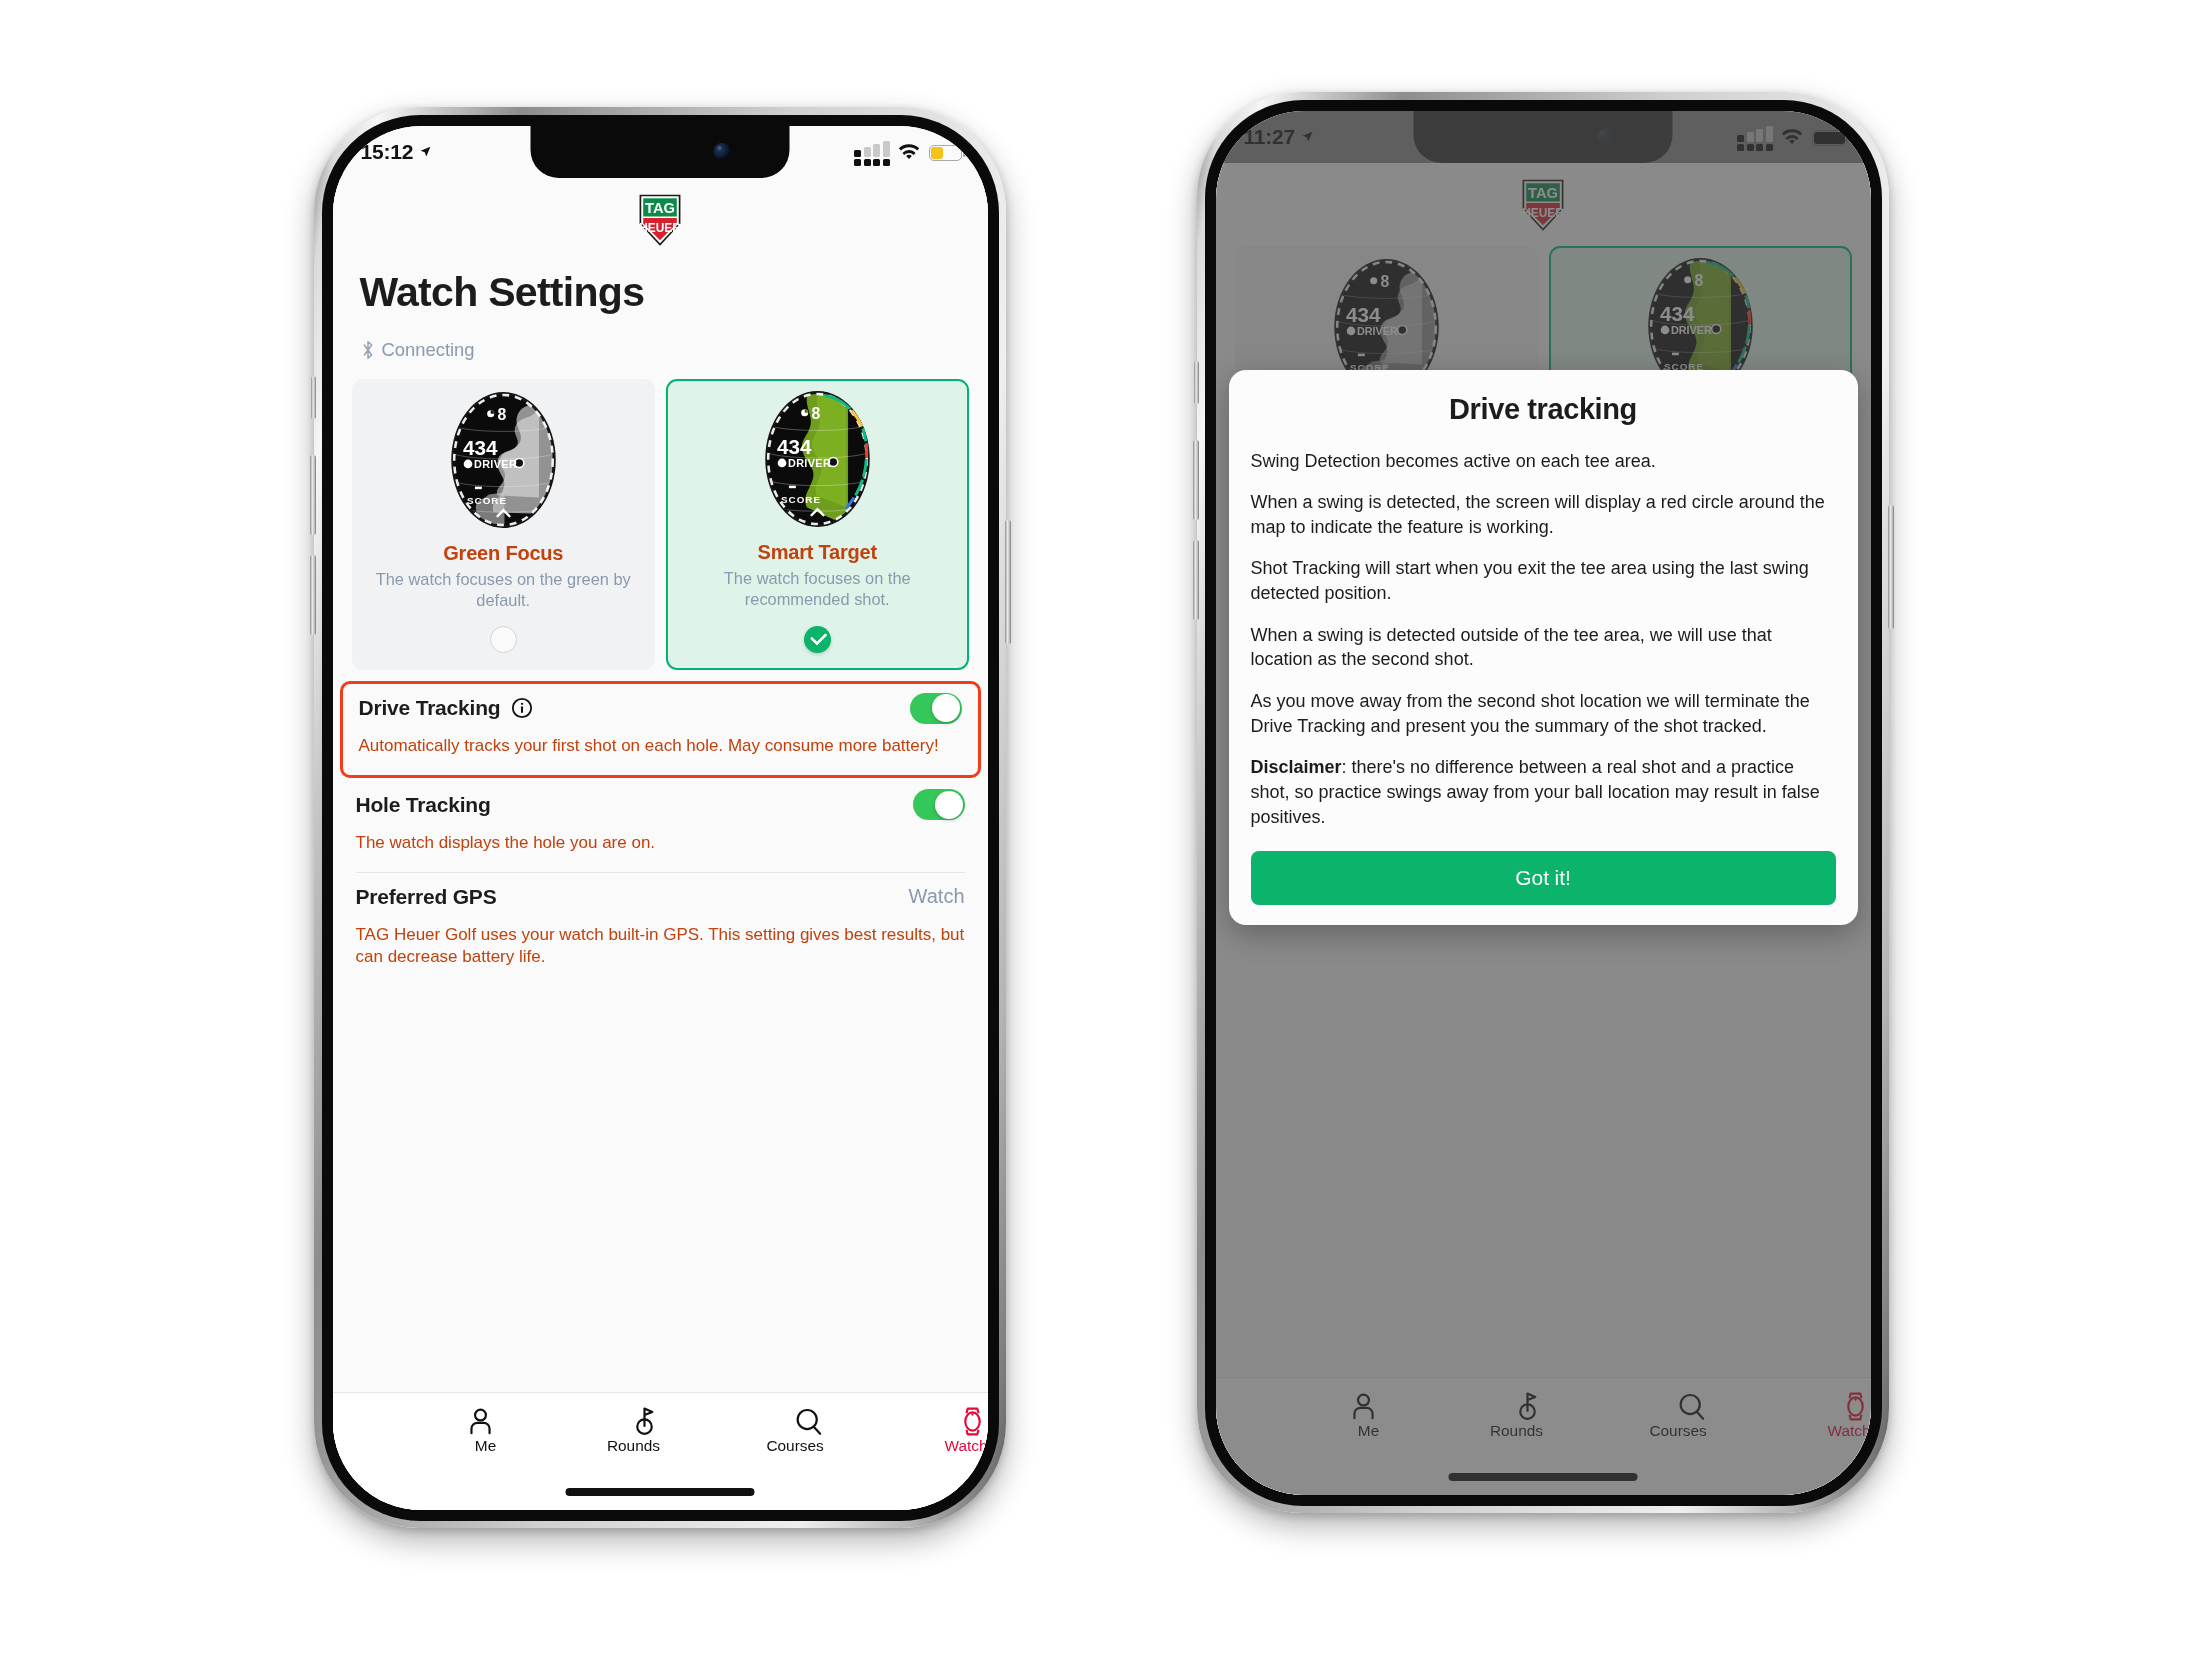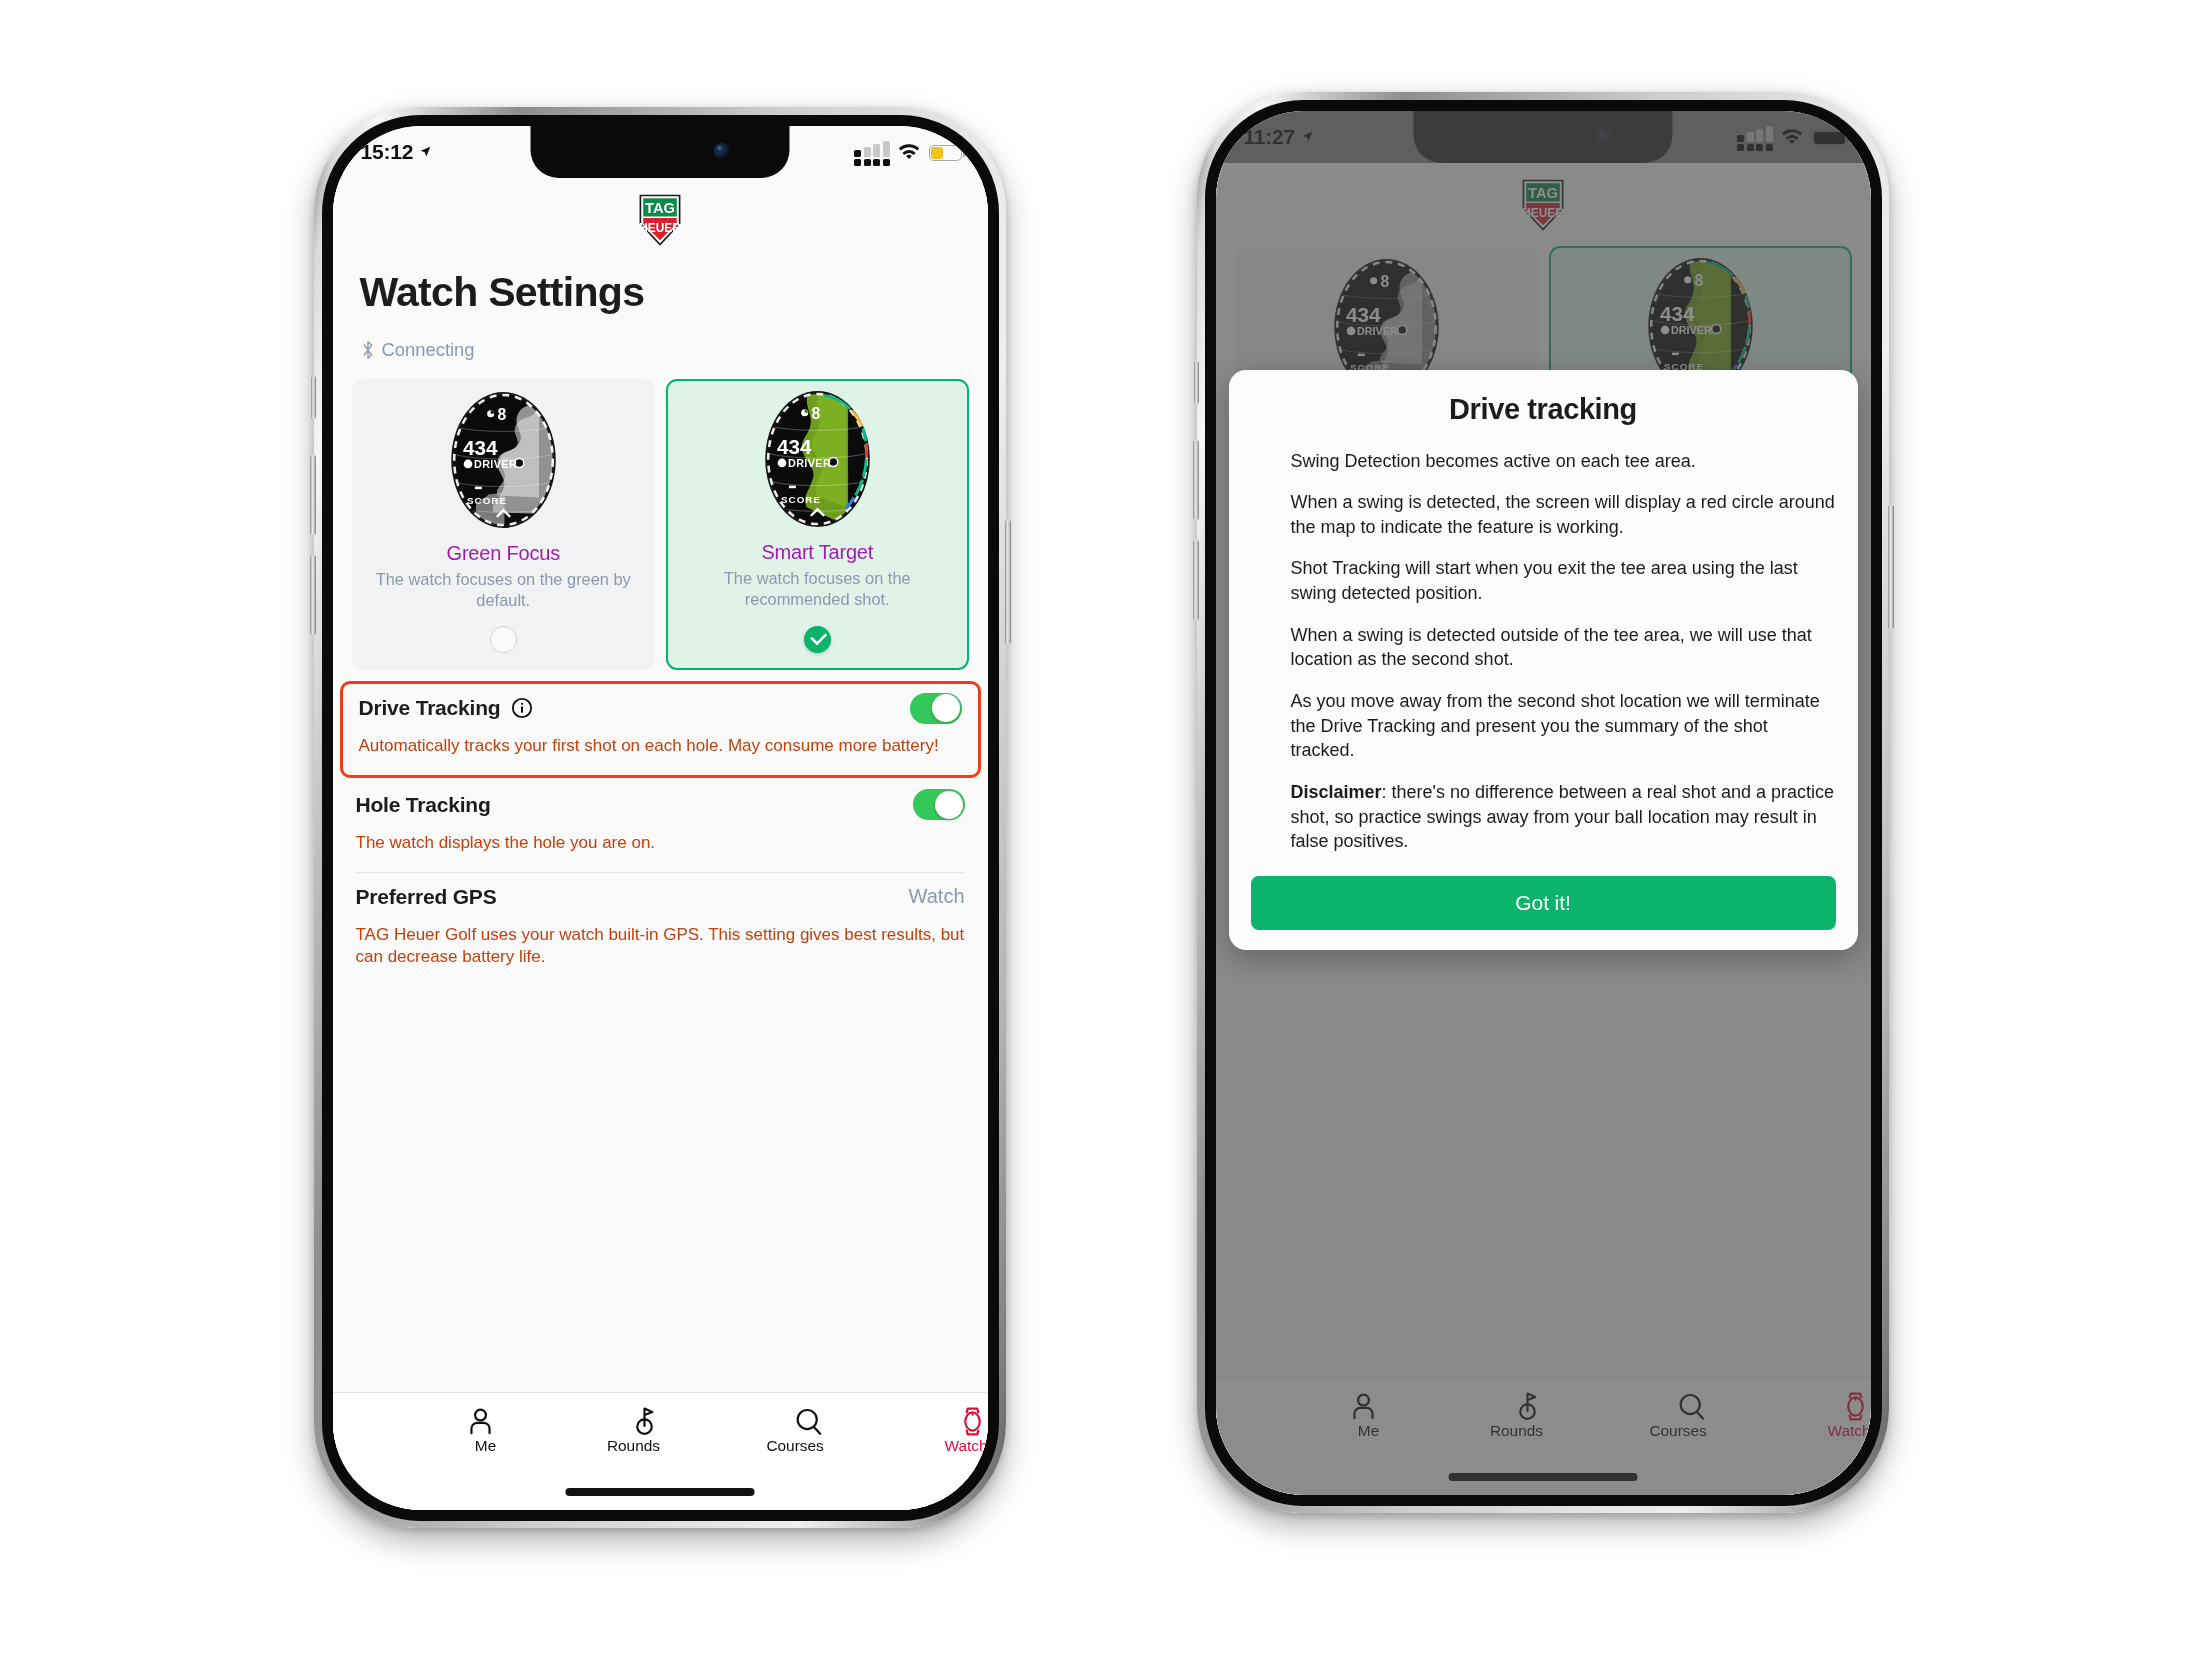--- a/index.html
+++ b/index.html
@@ -84,21 +84,21 @@
   .conn-bt { width:14px; height:20px; display:block; }
   .conn-text { font-size:18.4px; color:#8a99ad; font-weight:400; }
 
   
   .mode-cards { display:flex; gap:11px; margin:18px 19px 0 19px; }
   .mode-card { flex:1; border-radius:11px; padding:13px 7px 17px; background:#f1f2f3; text-align:center; }
   .mode-card.selected { background:#dff3e9; border:2.5px solid #00b573; padding:10.5px 4.5px 14.4px; }
 
   .watchface { width:109px; height:136px; margin:0 auto; display:block; }
 
-  .mode-name { font-size:20px; font-weight:400; color:#a21caf; margin-top:14px; letter-spacing:-0.2px; }
+  .mode-name { font-size:20px; font-weight:700; color:#c2410c; margin-top:14px; letter-spacing:-0.2px; }
   .mode-desc { font-size:16.4px; line-height:1.3; color:#8a99ad; margin-top:4px; padding:0 4px; }
 
   .radio { width:27px; height:27px; border-radius:50%; border:1.5px solid #cfd4da; background:#fafafa; margin:15px auto 0; }
   .radio.checked { border:none; background:#0cb36a; position:relative; box-shadow:0 1.5px 3.5px rgba(0,0,0,.18); }
   .radio.checked:after {
     content:""; position:absolute; left:7.5px; top:6.5px; width:12px; height:6.5px;
     border-left:3px solid #fff; border-bottom:3px solid #fff; transform:rotate(-45deg); border-radius:1px;
   }
 
   
@@ -128,21 +128,21 @@
 
   
   .dim { position:absolute; inset:0; background:rgba(70,70,70,.62); z-index:50; }
   .modal {
     position:absolute; z-index:60; left:13px; right:13px; top:259px;
     background:#fbfcfb; border-radius:17px; padding:23px 22px 20px;
     box-shadow:0 9px 30px rgba(0,0,0,.28);
   }
   .modal-title { text-align:center; font-size:29px; font-weight:700; color:#1c1c1e; letter-spacing:-0.4px; }
   .modal-body { margin-top:23px; }
-  .modal-p { font-size:18px; line-height:1.37; color:#1c1c1e; margin-bottom:17px;margin-left:40px; }
+  .modal-p { font-size:18px; line-height:1.37; color:#1c1c1e; margin-bottom:17px; }
   .modal-p:last-child { margin-bottom:0; }
   .modal-p b { font-weight:700; }
   .got-btn {
     margin-top:22px; height:54px; border-radius:8px; background:#0cb36a;
     display:flex; align-items:center; justify-content:center;
     font-size:21px; color:#fff; font-weight:400; letter-spacing:-0.1px;
   }
   .units-row { padding:0 23px; display:flex; align-items:center; justify-content:space-between; min-height:46px; }
   .units-label { font-size:21px; font-weight:600; color:#1c1c1e; }
   .units-value { font-size:20px; color:#8a99ad; }

